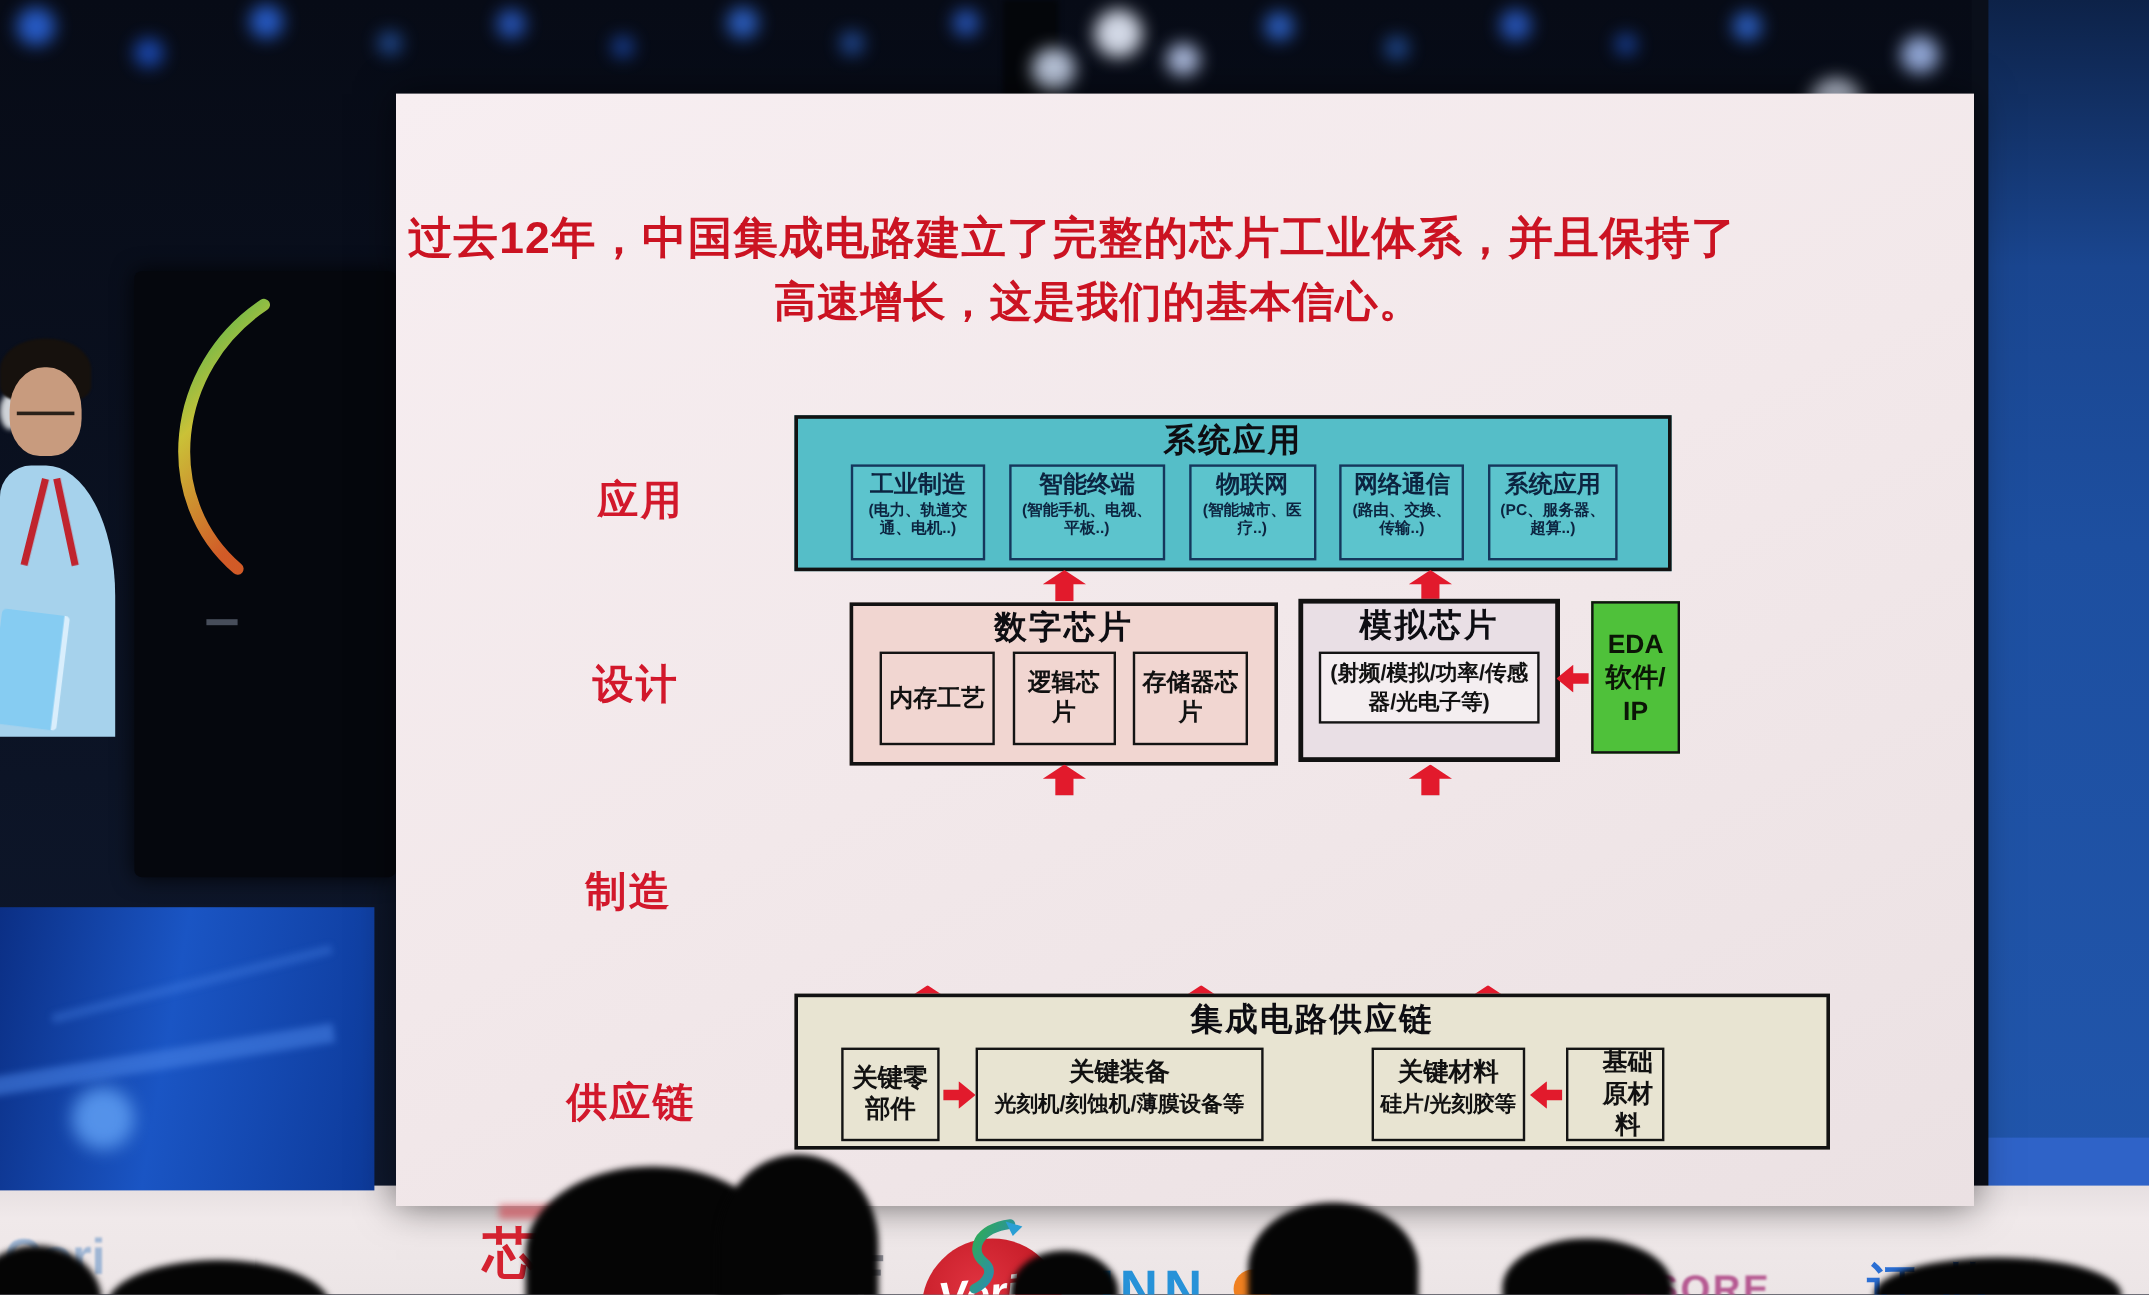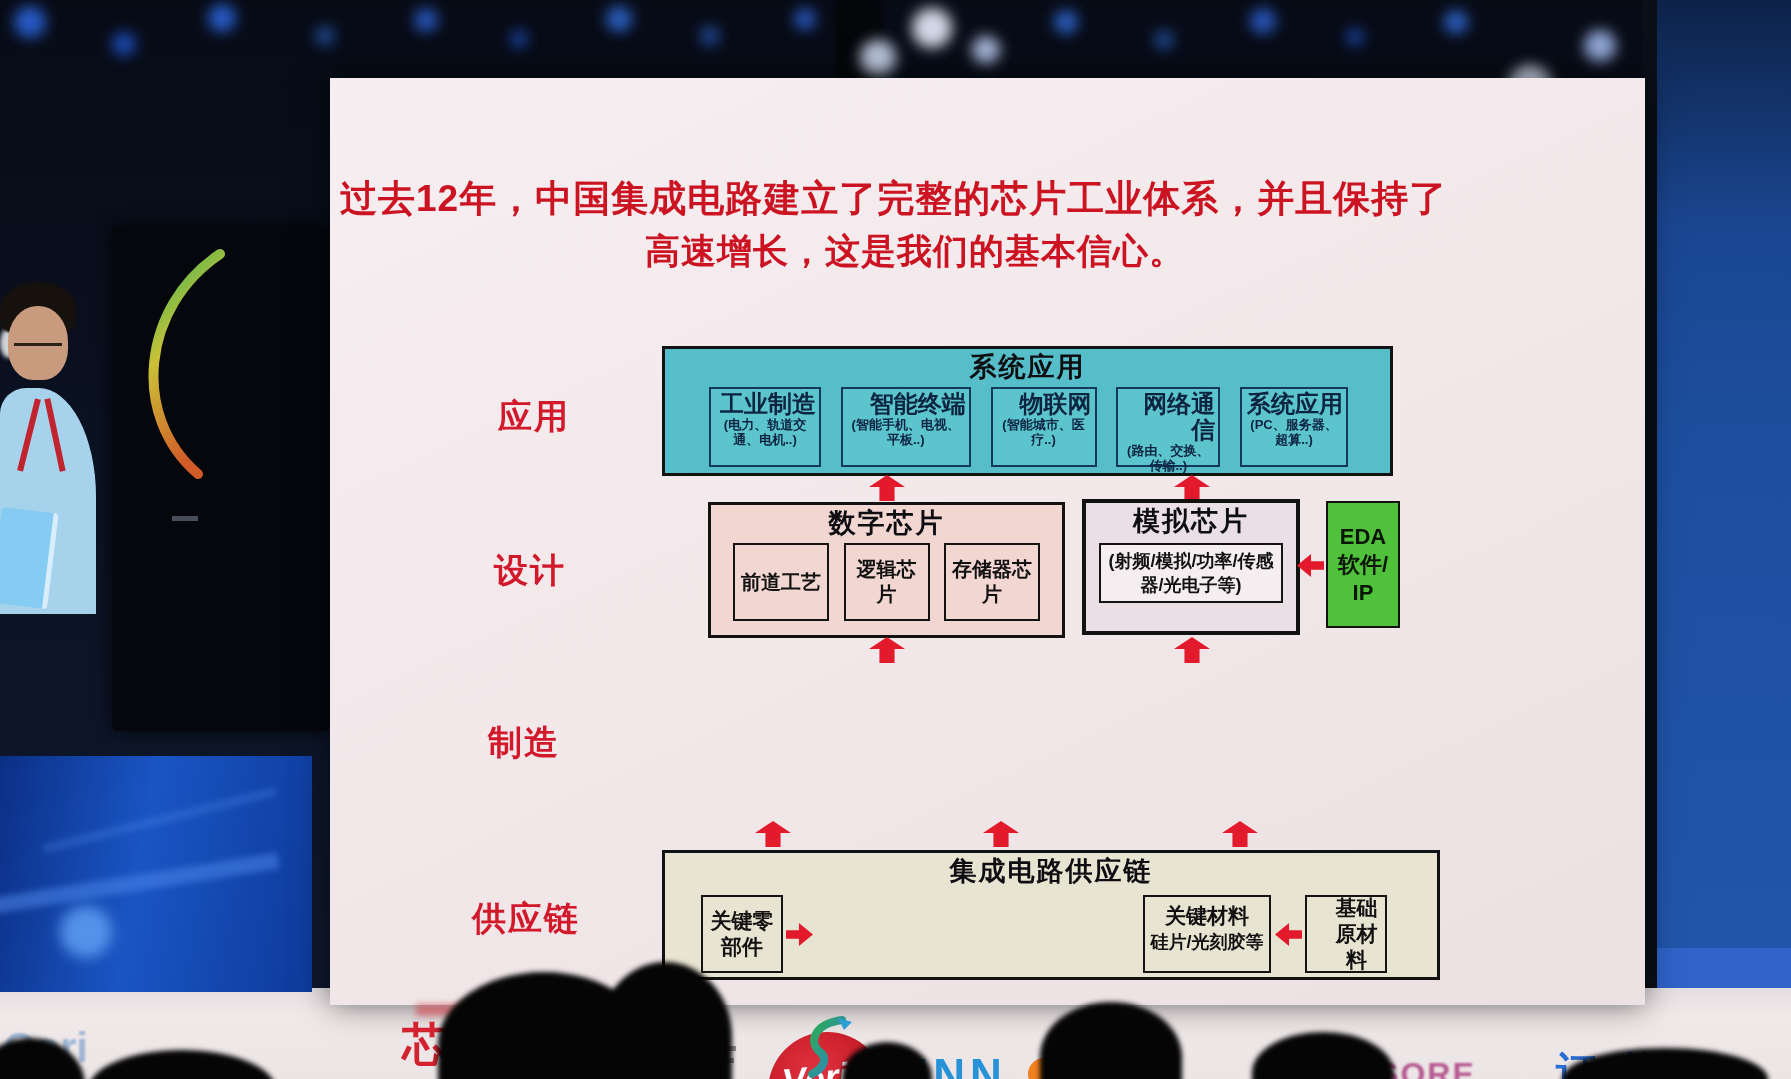--- a/index.html
+++ b/index.html
@@ -49,42 +49,42 @@
   .sl-title2{position:absolute;left:10px;top:150px;width:1150px;text-align:center;
     color:#cb1322;font-weight:bold;font-size:35px;letter-spacing:1px;}
   .row-label{position:absolute;color:#d2182b;font-weight:bold;font-size:34px;letter-spacing:2px;}
   .obox{position:absolute;border:3px solid #121212;box-sizing:border-box;}
   .obox .btitle{font-weight:bold;font-size:27px;color:#0d0d12;text-align:center;line-height:36px;letter-spacing:2px;}
   
   .app-box{left:332px;top:268px;width:731px;height:130px;background:#55bec8;}
   .app-items{display:flex;justify-content:space-between;padding:2px 42px 0 44px;}
   .app-item{border:2px solid #15375c;background:#5cc4cd;height:80px;box-sizing:border-box;
     text-align:center;color:#0c2440;padding:2px 3px;}
-  .app-item .t{font-weight:bold;font-size:24px;line-height:26px;text-align:right;}
+  .app-item .t{font-weight:bold;font-size:20px;line-height:26px;}
   .app-item .c{font-size:13px;line-height:15px;font-weight:bold;}
   
   .dig-box{left:378px;top:424px;width:357px;height:136px;background:#f1d6d1;}
   .dig-items{display:flex;justify-content:space-between;padding:2px 22px 0 22px;}
   .dig-item{border:2px solid #141414;background:#f1d6d1;height:78px;box-sizing:border-box;
     display:flex;align-items:center;justify-content:center;text-align:center;
     font-weight:bold;font-size:20px;line-height:25px;color:#111;padding:0 6px;}
   .ana-box{left:752px;top:421px;width:218px;height:136px;background:#e9dfe5;border-width:4px;}
   .ana-inner{margin:4px 13px 0 13px;border:2px solid #141414;background:#f4eef0;
     text-align:center;font-weight:bold;font-size:18px;line-height:24px;color:#111;padding:4px 2px;}
   .eda-box{left:996px;top:423px;width:74px;height:127px;background:#4fc13a;border-width:2px;
     display:flex;align-items:center;justify-content:center;text-align:center;
     font-weight:bold;font-size:22px;line-height:28px;color:#0b1506;word-break:break-all;padding:2px 8px;}
   
   .mfg-box{left:332px;top:586px;width:731px;height:158px;background:#ccd8d8;}
   .mfg-inner{margin:4px 20px 0 68px;border:2px solid #141414;background:#f3efec;
     text-align:center;font-weight:bold;color:#111;}
   .mfg-inner.b1{height:46px;line-height:46px;font-size:25px;letter-spacing:2px;}
   .mfg-inner.b2{height:48px;line-height:48px;font-size:24px;margin-top:8px;}
   
-  .sup-box{left:332px;top:772px;width:778px;height:130px;background:#e8e4d2;}
+  .sup-box{left:332px;top:750px;width:863px;height:130px;background:#e8e4d2;}
   .sup-sm{position:absolute;border:2px solid #141414;background:#e8e4d2;box-sizing:border-box;
     display:flex;align-items:center;justify-content:center;text-align:center;
     font-weight:bold;font-size:21px;line-height:26px;color:#111;padding:0 6px;}
   .sup-md{position:absolute;border:2px solid #141414;background:#e8e4d2;box-sizing:border-box;
     text-align:center;color:#111;padding-top:6px;}
   .sup-md .t{font-weight:bold;font-size:21px;line-height:26px;}
   .sup-md .c{font-weight:bold;font-size:18px;line-height:26px;}
   
   .arr-up{position:absolute;width:36px;height:26px;background:#e21a2c;
     clip-path:polygon(50% 0,100% 46%,71% 46%,71% 100%,29% 100%,29% 46%,0 46%);
@@ -219,21 +219,21 @@
         </div>
       </div>
     </div>
 
     <div class="arr-up" style="left:539px;top:397px;"></div>
     <div class="arr-up" style="left:844px;top:397px;"></div>
 
     <div class="obox dig-box">
       <div class="btitle">数字芯片</div>
       <div class="dig-items">
-        <div class="dig-item" style="width:96px;">前道工艺</div>
+        <div class="dig-item" style="width:96px;">内存工艺</div>
         <div class="dig-item" style="width:86px;">逻辑芯片</div>
         <div class="dig-item" style="width:96px;">存储器芯片</div>
       </div>
     </div>
     <div class="obox ana-box">
       <div class="btitle">模拟芯片</div>
       <div class="ana-inner">(射频/模拟/功率/传感器/光电子等)</div>
     </div>
     <div class="arr-left" style="left:967px;top:476px;"></div>
     <div class="obox eda-box">EDA软件/IP</div>
@@ -243,20 +243,24 @@
 
 
     <div class="arr-up" style="left:425px;top:743px;"></div>
     <div class="arr-up" style="left:653px;top:743px;"></div>
     <div class="arr-up" style="left:892px;top:743px;"></div>
 
     <div class="obox sup-box">
       <div class="btitle">集成电路供应链</div>
       <div class="sup-sm" style="left:36px;top:42px;width:82px;height:78px;">关键零部件</div>
       <div class="arr-right" style="left:121px;top:70px;"></div>
+      <div class="sup-md" style="left:148px;top:42px;width:240px;height:78px;">
+        <div class="t">关键装备</div>
+        <div class="c">光刻机/刻蚀机/薄膜设备等</div>
+      </div>
       <div class="sup-md" style="left:478px;top:42px;width:128px;height:78px;">
         <div class="t">关键材料</div>
         <div class="c">硅片/光刻胶等</div>
       </div>
       <div class="arr-left" style="left:610px;top:70px;"></div>
       <div class="sup-sm" style="left:640px;top:42px;width:82px;height:78px;padding-left:27px;">基础原材料</div>
     </div>
   </div>
 
   <div class="lg lg-cori">Cori</div>

